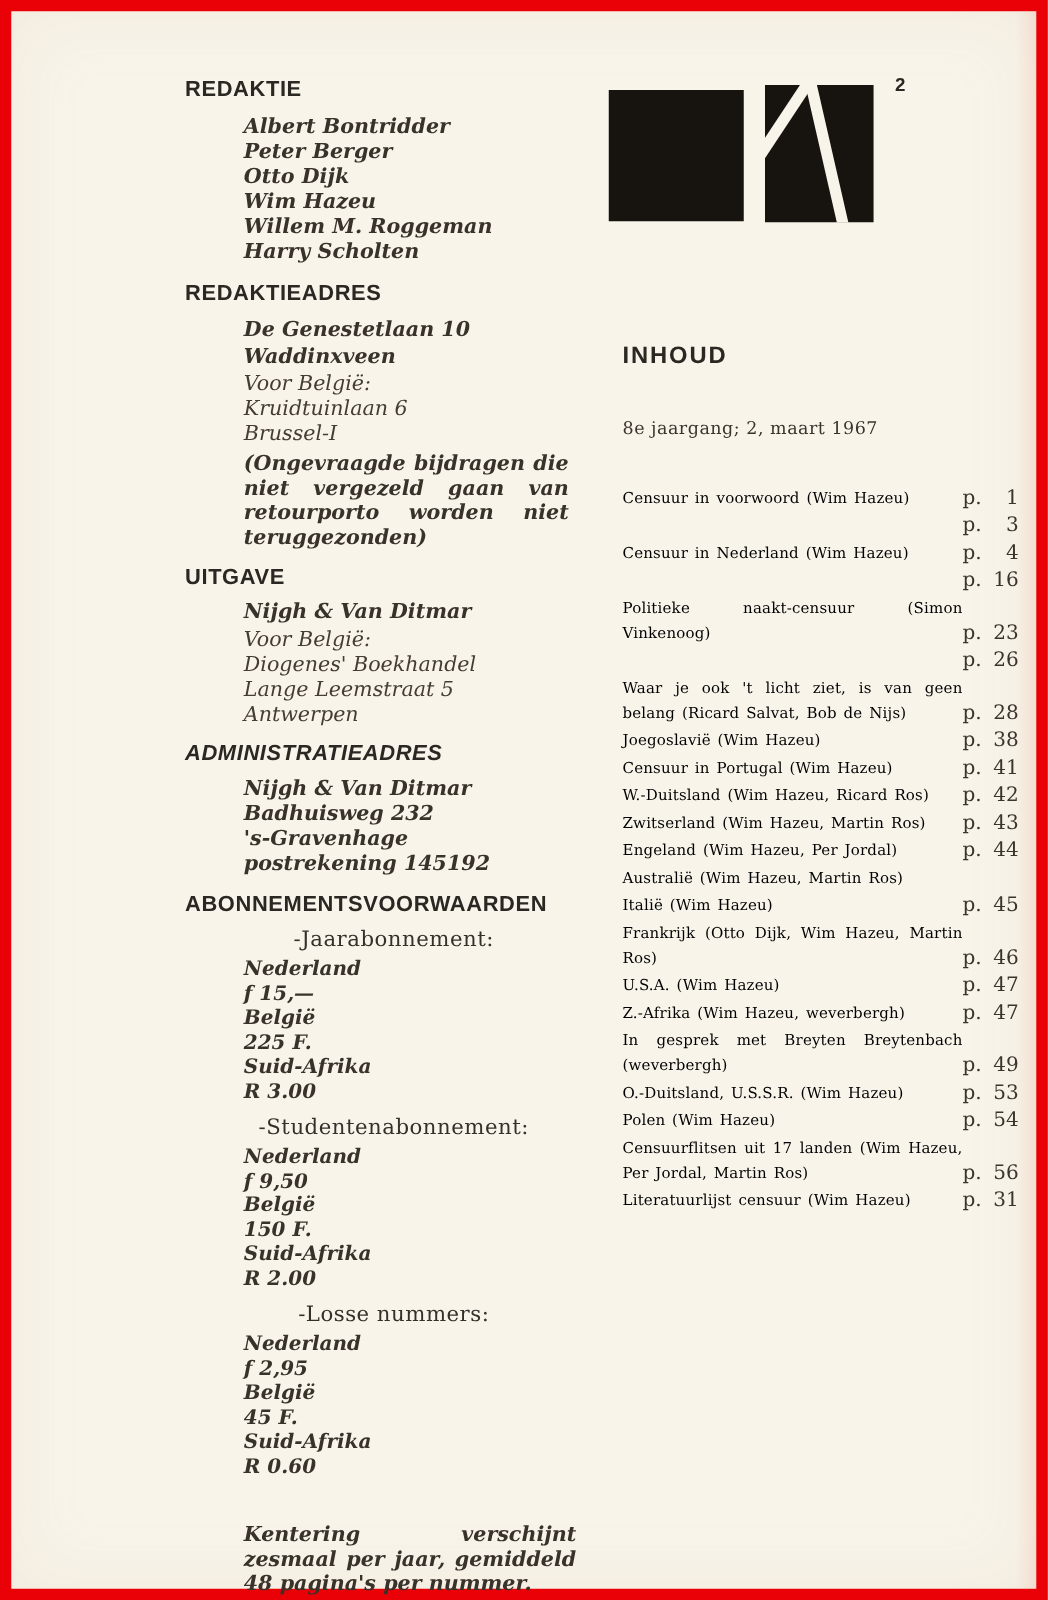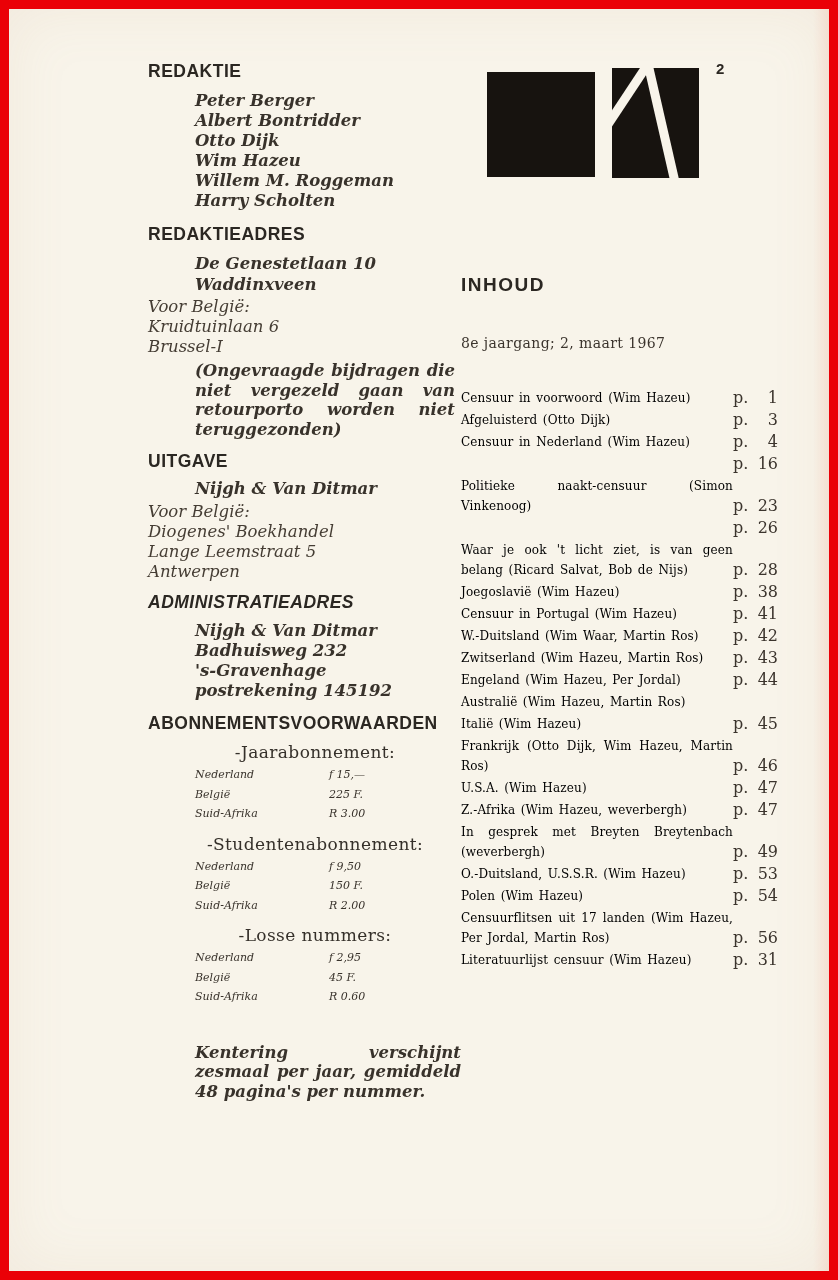--- a/index.html
+++ b/index.html
@@ -45,49 +45,49 @@
   .h-redaktie{margin:0 0 10px 0;}
   .names{margin-bottom:14px;}
   .name-line{
     margin-left:47px;font-style:italic;font-weight:700;
     font-size:16.5px;line-height:20px;
   }
   .h-redadres{margin-bottom:9px;}
   .addr{margin-bottom:2px;}
   .addr-line{margin-left:47px;font-style:italic;font-weight:700;font-size:16.5px;line-height:21px;}
   .addr-belgium{margin-bottom:4px;}
-  .belgium-line{font-style:italic;font-weight:400;font-size:16.5px;line-height:20px;color:#453d34;}
+  .belgium-line{margin-left:47px;font-style:italic;font-weight:400;font-size:16.5px;line-height:20px;color:#453d34;}
   .note1{
     margin:0 0 13px 47px;width:260px;text-align:justify;
     font-style:italic;font-weight:700;font-size:16.5px;line-height:19.5px;
   }
   .h-uitgave{margin-bottom:8px;}
   .publisher{margin-left:47px;margin-bottom:3px;font-style:italic;font-weight:700;font-size:16.5px;line-height:20px;}
   .uitgave-belgium{margin-bottom:11px;}
   .h-admin{margin-bottom:9px;font-style:italic;}
   .admin-lines{margin-bottom:13px;}
   .admin-line{margin-left:47px;font-style:italic;font-weight:700;font-size:16.5px;line-height:20px;}
   .h-abonn{margin-bottom:9px;}
   .price-group{margin-bottom:10px;}
   .price-group:last-child{margin-bottom:36px;}
   .group-label{
     margin-left:22px;margin-bottom:3px;font-size:17px;line-height:20px;
     letter-spacing:0.4px;color:#35302a;text-align:center;
   }
   .price-rows{margin-left:47px;width:186px;}
-  .price-row{display:flex;font-style:italic;font-weight:400;font-size:11px;line-height:19.5px;}
+  .price-row{display:flex;font-style:italic;font-weight:700;font-size:16px;line-height:19.5px;flex-direction:column;}
   .price-label{width:134px;}
   .price-value{flex:1;}
   .note2{
     margin-left:47px;width:266px;text-align:justify;
     font-style:italic;font-weight:700;font-size:16.5px;line-height:19.5px;
   }
 
   
-  .right-col{position:absolute;left:461px;top:275px;width:317px;}
+  .right-col{position:absolute;left:498px;top:275px;width:317px;}
   .h-inhoud{font-size:19px;letter-spacing:1.5px;margin-bottom:39px;}
   .issue{font-size:14px;letter-spacing:0.4px;line-height:20px;margin-bottom:35px;color:#3b342d;}
   .toc-entry{display:flex;align-items:flex-end;margin-bottom:2px;}
   .toc-title{
     width:272px;text-align:justify;font-size:12px;line-height:20px;
     letter-spacing:0.15px;word-spacing:1.5px;color:#000000;
   }
   .toc-page{
     margin-left:auto;width:45px;display:flex;justify-content:space-between;
     font-size:16px;line-height:20px;color:#3b342d;
@@ -103,22 +103,22 @@
   <svg class="logo-k" viewBox="0 0 87 110" xmlns="http://www.w3.org/2000/svg" aria-hidden="true">
     <rect x="0" y="0" width="87" height="110" fill="#17130f"></rect>
     <line x1="36" y1="-4" x2="-5" y2="58" stroke="#f8f4ea" stroke-width="9"></line>
     <line x1="36" y1="-4" x2="63" y2="114" stroke="#f8f4ea" stroke-width="9"></line>
   </svg>
   <div class="page-number">2</div>
 
   <div class="left-col">
     <div class="sec-h h-redaktie">REDAKTIE</div>
     <div class="names">
+        <div class="name-line">Albert Bontridder</div>
         <div class="name-line">Peter Berger</div>
-        <div class="name-line">Albert Bontridder</div>
         <div class="name-line">Otto Dijk</div>
         <div class="name-line">Wim Hazeu</div>
         <div class="name-line">Willem M. Roggeman</div>
         <div class="name-line">Harry Scholten</div>
       </div>
 
     <div class="sec-h h-redadres">REDAKTIEADRES</div>
     <div class="addr">
         <div class="addr-line">De Genestetlaan 10</div>
         <div class="addr-line">Waddinxveen</div>
@@ -209,21 +209,20 @@
     <div class="issue">8e jaargang; 2, maart 1967</div>
     <div id="toc">
         <div class="toc-entry">
           <div class="toc-title">Censuur in voorwoord (Wim Hazeu)</div>
           <div class="toc-page">
             <span class="toc-p">p.</span>
             <span class="toc-n">1</span>
           </div>
         </div>
         <div class="toc-entry">
-          <div class="toc-title">Afgeluisterd (Otto Dijk)</div>
           <div class="toc-page">
             <span class="toc-p">p.</span>
             <span class="toc-n">3</span>
           </div>
         </div>
         <div class="toc-entry">
           <div class="toc-title">Censuur in Nederland (Wim Hazeu)</div>
           <div class="toc-page">
             <span class="toc-p">p.</span>
             <span class="toc-n">4</span>
@@ -263,21 +262,21 @@
           </div>
         </div>
         <div class="toc-entry">
           <div class="toc-title">Censuur in Portugal (Wim Hazeu)</div>
           <div class="toc-page">
             <span class="toc-p">p.</span>
             <span class="toc-n">41</span>
           </div>
         </div>
         <div class="toc-entry">
-          <div class="toc-title">W.-Duitsland (Wim Waar, Martin Ros)</div>
+          <div class="toc-title">W.-Duitsland (Wim Hazeu, Ricard Ros)</div>
           <div class="toc-page">
             <span class="toc-p">p.</span>
             <span class="toc-n">42</span>
           </div>
         </div>
         <div class="toc-entry">
           <div class="toc-title">Zwitserland (Wim Hazeu, Martin Ros)</div>
           <div class="toc-page">
             <span class="toc-p">p.</span>
             <span class="toc-n">43</span>

